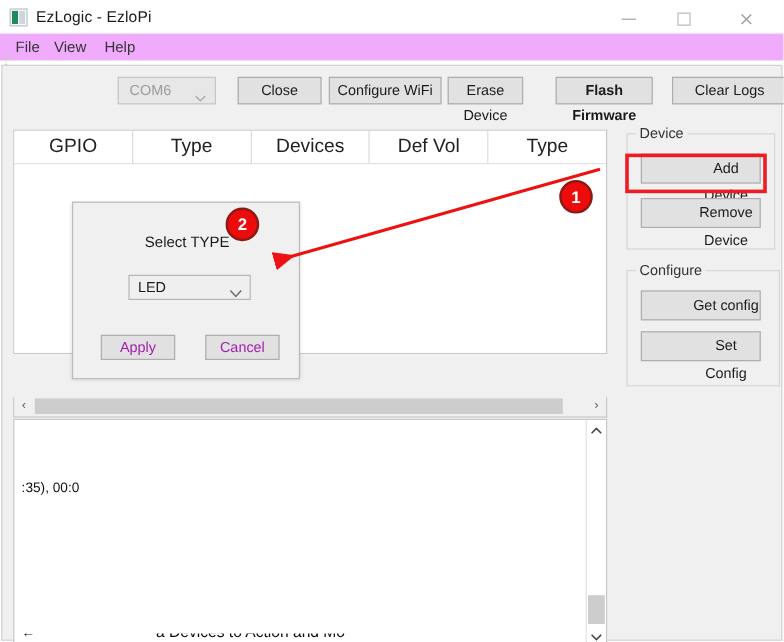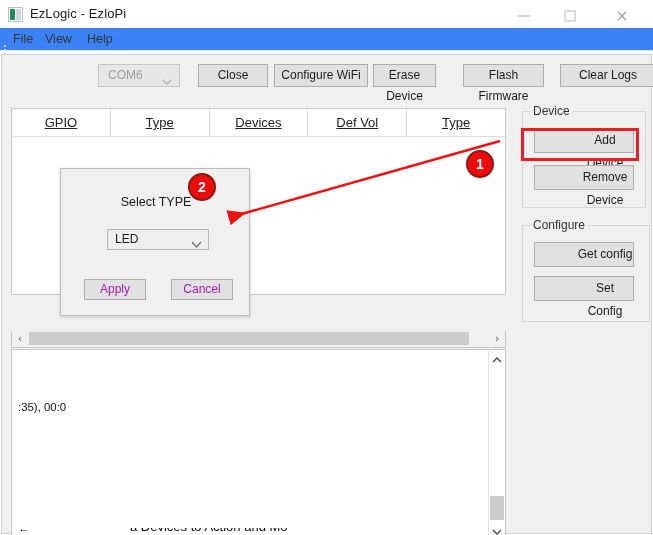--- a/index.html
+++ b/index.html
@@ -36,21 +36,21 @@
     background:transparent;
   }
   .wbtn svg{display:block;margin:0 auto;}
   .wbtn-min{right:106px;}
   .wbtn-max{right:60px;}
   .wbtn-close{right:8px;}
 
   
   .menubar{
     position:absolute;left:0;top:28px;width:653px;height:22px;
-    background:#3b82f6;
+    background:#f0abfc;
   }
   .menu-item{
     position:absolute;top:2px;height:18px;line-height:18px;
     font-size:12.5px;color:#333;padding:0 5px;
   }
   .m-file{left:8px;}
   .m-view{left:40px;}
   .m-help{left:82px;}
 
   .menusep{
@@ -82,36 +82,36 @@
     font-size:12px;color:#9b9b9b;line-height:21px;
   }
   .tcombo span.lbl{position:absolute;left:9px;top:0;}
   .tcombo .chev{position:absolute;right:7px;top:7px;}
 
   #btn-scan{left:9px;width:82px;}
   #cmb-port{left:96px;width:82px;}
   #btn-close{left:196px;width:70px;}
   #btn-wifi{left:272px;width:94px;}
   #btn-erase{left:371px;width:63px;}
-  #btn-flash{left:461px;width:81px;}
+  #btn-flash{left:461px;width:81px;font-weight:bold;}
   #btn-clear{left:558px;width:96px;}
 
   
   .tablebox{
     position:absolute;left:9px;top:53px;width:495px;height:187px;
     background:#ffffff;border:1px solid #c8c8c8;box-sizing:border-box;
   }
   .thead{
     position:absolute;left:0;top:0;width:100%;height:28px;
     background:#ffffff;border-bottom:1px solid #dcdcdc;box-sizing:border-box;
     display:flex;
   }
   .th{
-    flex:1 1 0;font-size:13px;color:#222;line-height:27px;text-align:center;
-    border-right:1px solid #dcdcdc;box-sizing:border-box;text-decoration:underline;
+    flex:1 1 0;font-size:16px;color:#222;line-height:27px;text-align:center;
+    border-right:1px solid #dcdcdc;box-sizing:border-box;
   }
   .th:last-child{border-right:none;}
   .tbody{position:absolute;left:0;top:28px;width:100%;bottom:0;background:#fff;}
 
   
   .hscroll{
     position:absolute;left:9px;top:276px;width:495px;height:17px;
     background:#f0f0f0;border:1px solid #c8c8c8;border-top:none;box-sizing:border-box;
   }
   .hs-arrow{

